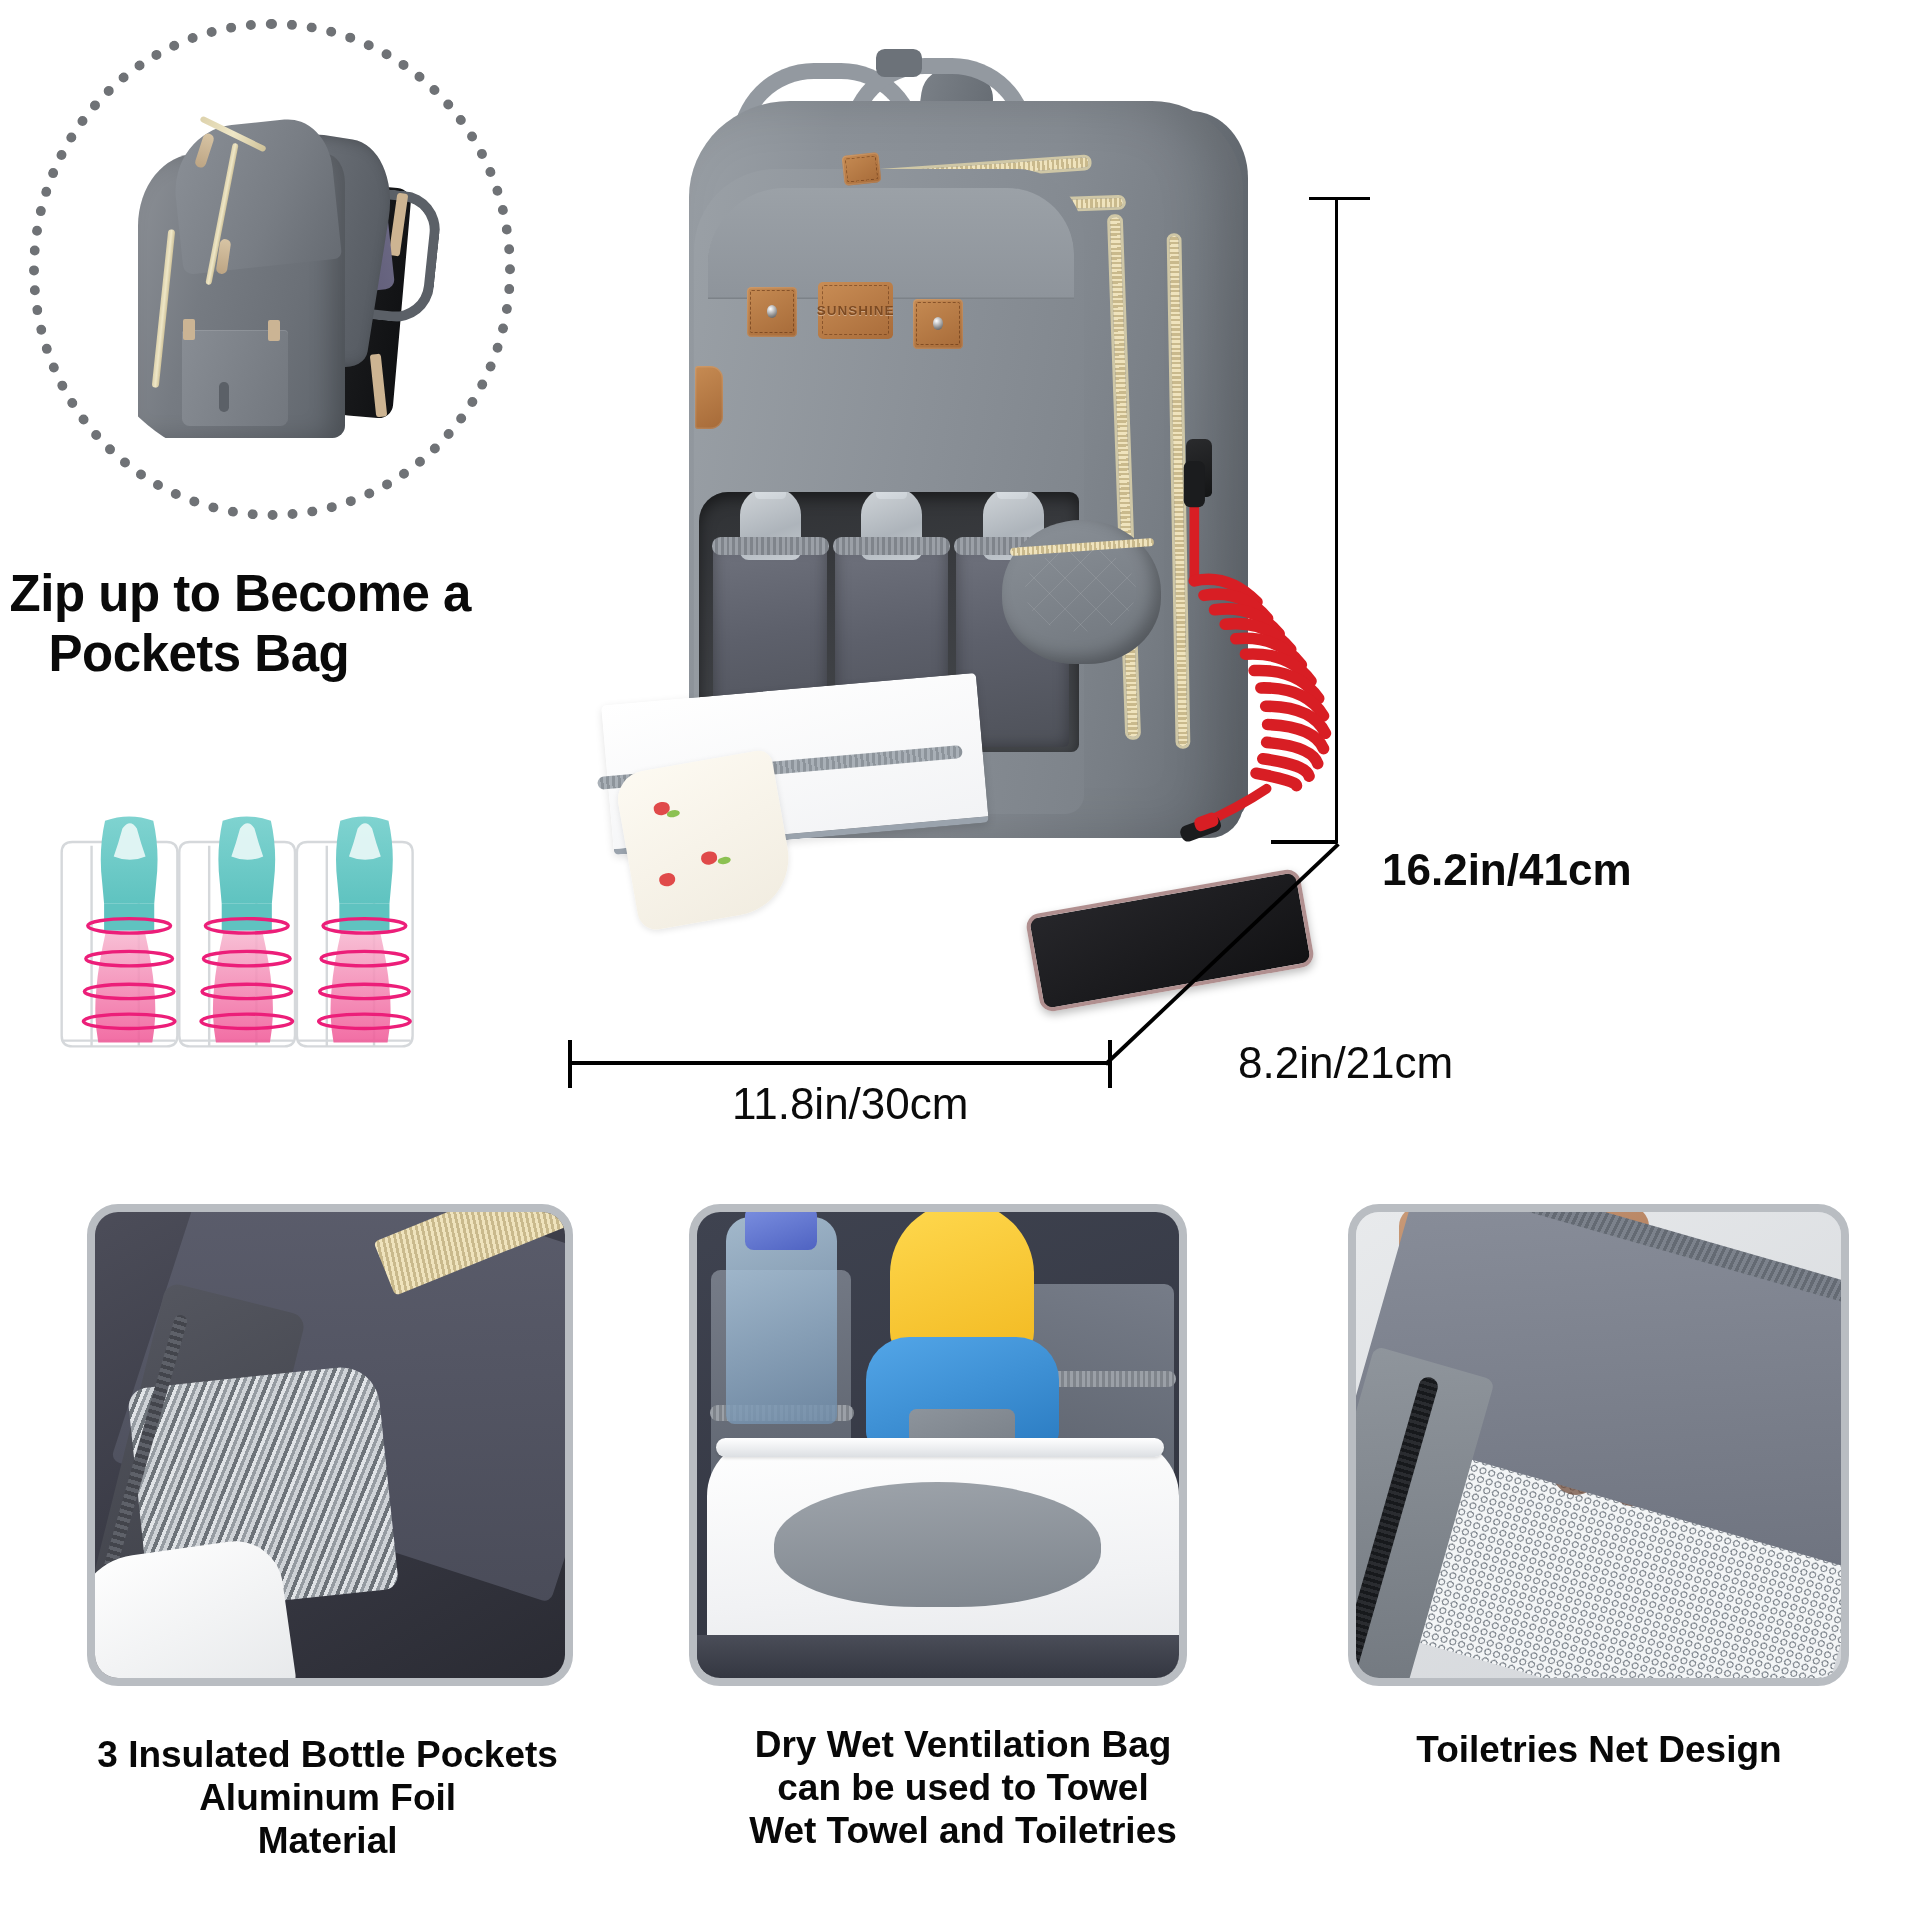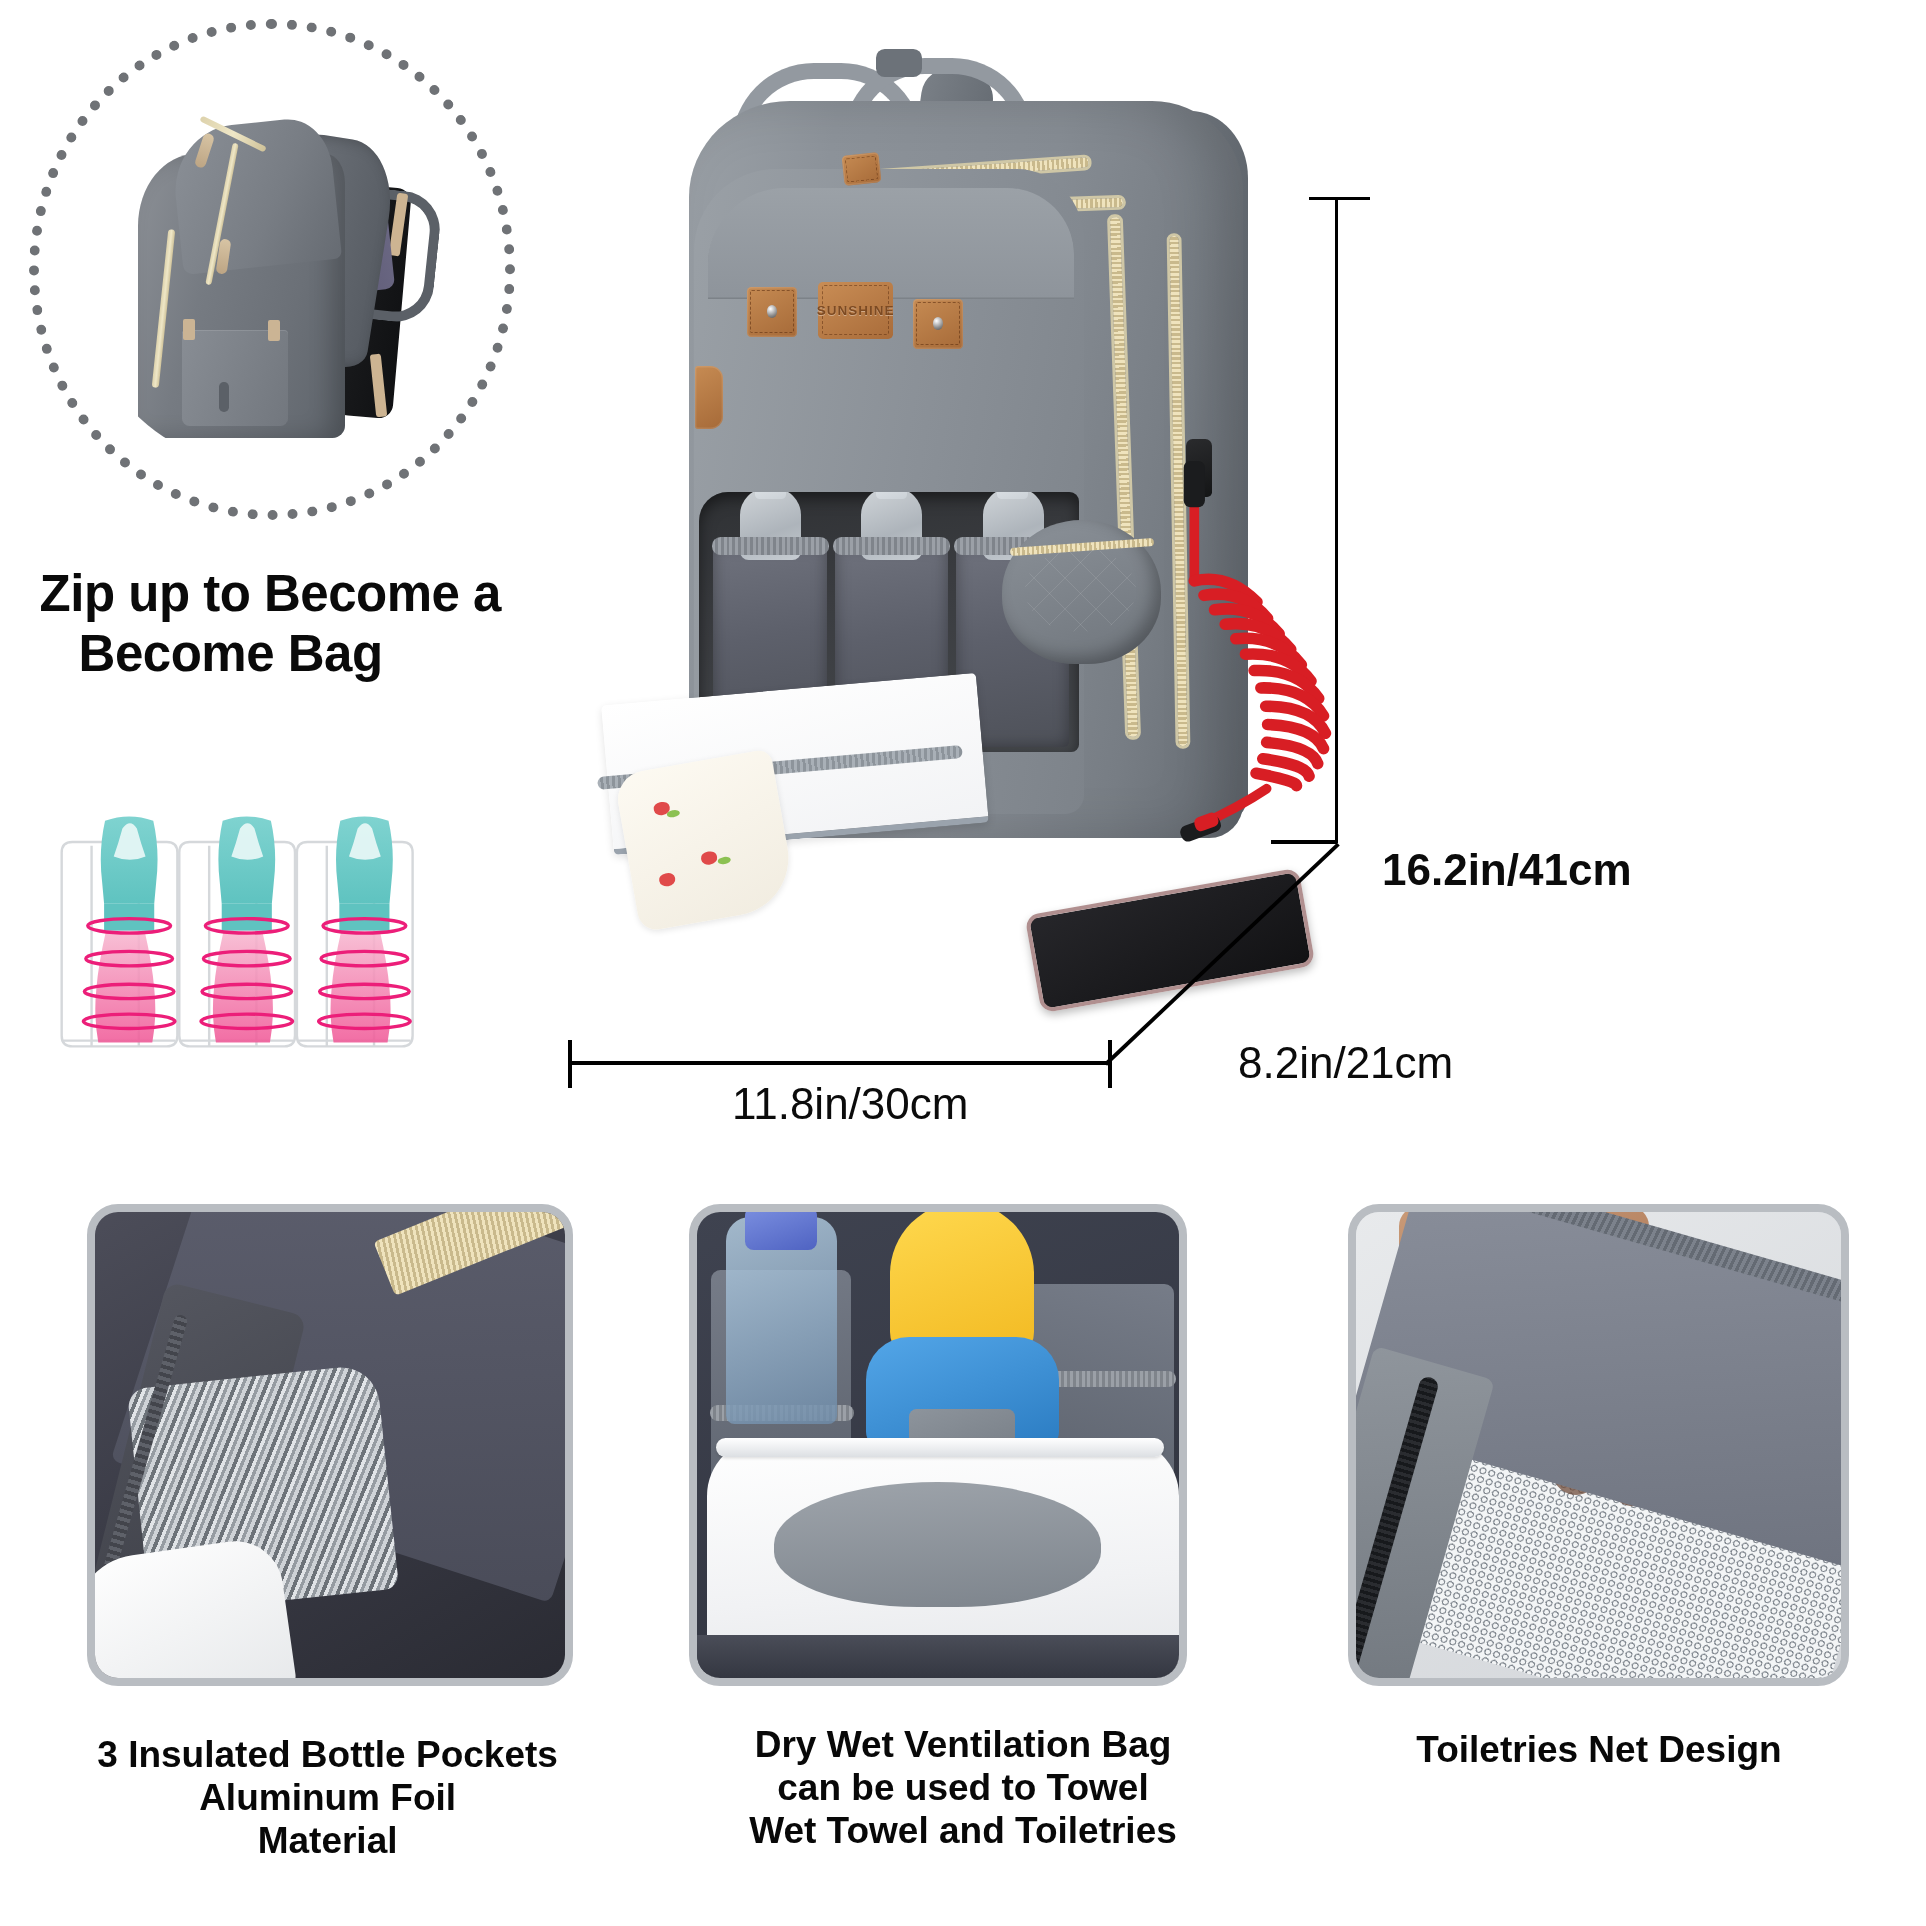--- a/index.html
+++ b/index.html
@@ -116,21 +116,21 @@
   .bp-side .strap-tan.s2{ left:298px; top:284px; transform:rotate(-6deg); }
   .bp-side .vslit{
     position:absolute; left:144px; top:312px; width:9.6px; height:30px;
     background:#5b6067; border-radius:4.8px;
   }
 
   
   #zip-title{
     left:9.6px; top:564px; width:520px;
     font-size:51px; font-weight:bold; line-height:1.18;
-    color:#0a0a0a; letter-spacing:-0.5px;margin-left:30px;
+    color:#0a0a0a; letter-spacing:-0.5px;
   }
   #zip-title .l2{ padding-left:39px; display:block; }
 
   
   #bottle-diagram{ left:53px; top:814px; width:376px; height:270px; }
 
   
   #hero{ left:506px; top:9.6px; width:819px; height:1030px; }
 
   .hero-bag{ position:absolute; left:0; top:0; width:819px; height:1030px; }
@@ -400,21 +400,21 @@
       <div class="pocket"></div>
       <div class="tab t1"></div>
       <div class="tab t2"></div>
       <div class="vslit"></div>
     </div>
   </div>
 </div>
 
 <div class="abs" id="zip-title">
   <span>Zip up to Become a</span>
-  <span class="l2">Become Bag</span>
+  <span class="l2">Pockets Bag</span>
 </div>
 
 <div class="abs" id="bottle-diagram">
   <svg width="376" height="270" viewBox="0 0 780 560">
     <defs>
       <linearGradient id="tealG" x1="0" y1="0" x2="0" y2="1">
         <stop offset="0" stop-color="#7fd3d0"></stop>
           <stop offset="1" stop-color="#5fc3c0"></stop>
       </linearGradient>
       <linearGradient id="pinkG" x1="0" y1="0" x2="0" y2="1">

